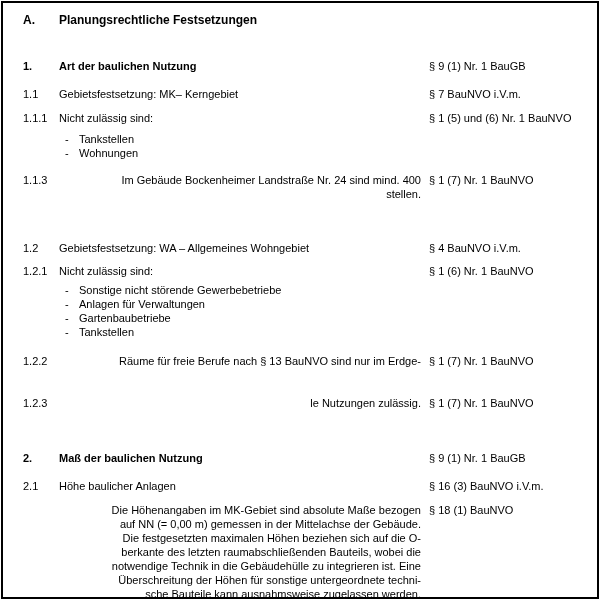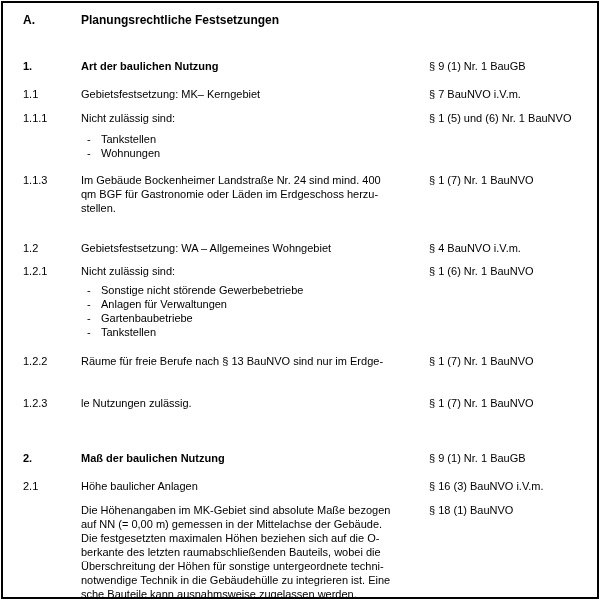--- a/index.html
+++ b/index.html
@@ -25,32 +25,32 @@
     left: 0;
     right: 0;
   }
   .num {
     position: absolute;
     left: 20px;
     white-space: nowrap;
   }
   .body {
     position: absolute;
-    left: 78px;
+    left: 56px;
     width: 362px;
   }
   .ref {
     position: absolute;
     left: 426px;
     white-space: nowrap;
   }
   .bold { font-weight: bold; }
   .underline { text-underline-offset: 2px; }
   .title-row { font-size: 12px; }
-  .lines div { white-space: nowrap; }
+  .lines div { white-space: nowrap; text-align: right; }
   .bullet-item {
     position: relative;
     padding-left: 20px;
     white-space: nowrap;
   }
   .bullet-marker {
     position: absolute;
     left: 6px;
   }
 </style>
@@ -86,21 +86,20 @@
     <div class="body">
         <div class="bullet-item"><span class="bullet-marker">-</span><span>Tankstellen</span></div>
         <div class="bullet-item"><span class="bullet-marker">-</span><span>Wohnungen</span></div>
       </div>
   </div>
 
   <div class="row" style="top:170px;">
     <span class="num">1.1.3</span>
     <div class="body lines">
         <div>Im Gebäude Bockenheimer Landstraße Nr. 24 sind mind. 400</div>
-        <div>qm BGF für Gastronomie oder Läden im Erdgeschoss herzu-</div>
         <div>stellen.</div>
       </div>
     <span class="ref">§ 1 (7) Nr. 1 BauNVO</span>
   </div>
 
   <div class="row" style="top:238px;">
     <span class="num">1.2</span>
     <span class="body underline">Gebietsfestsetzung: WA – Allgemeines Wohngebiet</span>
     <span class="ref">§ 4 BauNVO i.V.m.</span>
   </div>
@@ -147,21 +146,21 @@
     <span class="body underline">Höhe baulicher Anlagen</span>
     <span class="ref">§ 16 (3) BauNVO i.V.m.</span>
   </div>
 
   <div class="row" style="top:500px;">
     <div class="body lines">
         <div>Die Höhenangaben im MK-Gebiet sind absolute Maße bezogen</div>
         <div>auf NN (= 0,00 m) gemessen in der Mittelachse der Gebäude.</div>
         <div>Die festgesetzten maximalen Höhen beziehen sich auf die O-</div>
         <div>berkante des letzten raumabschließenden Bauteils, wobei die</div>
+        <div>notwendige Technik in die Gebäudehülle zu integrieren ist. Eine</div>
         <div>Überschreitung der Höhen für sonstige untergeordnete techni-</div>
-        <div>notwendige Technik in die Gebäudehülle zu integrieren ist. Eine</div>
         <div>sche Bauteile kann ausnahmsweise zugelassen werden.</div>
         <div></div>
       </div>
     <span class="ref">§ 18 (1) BauNVO</span>
   </div>
 
 </div>
 
 </body></html>

